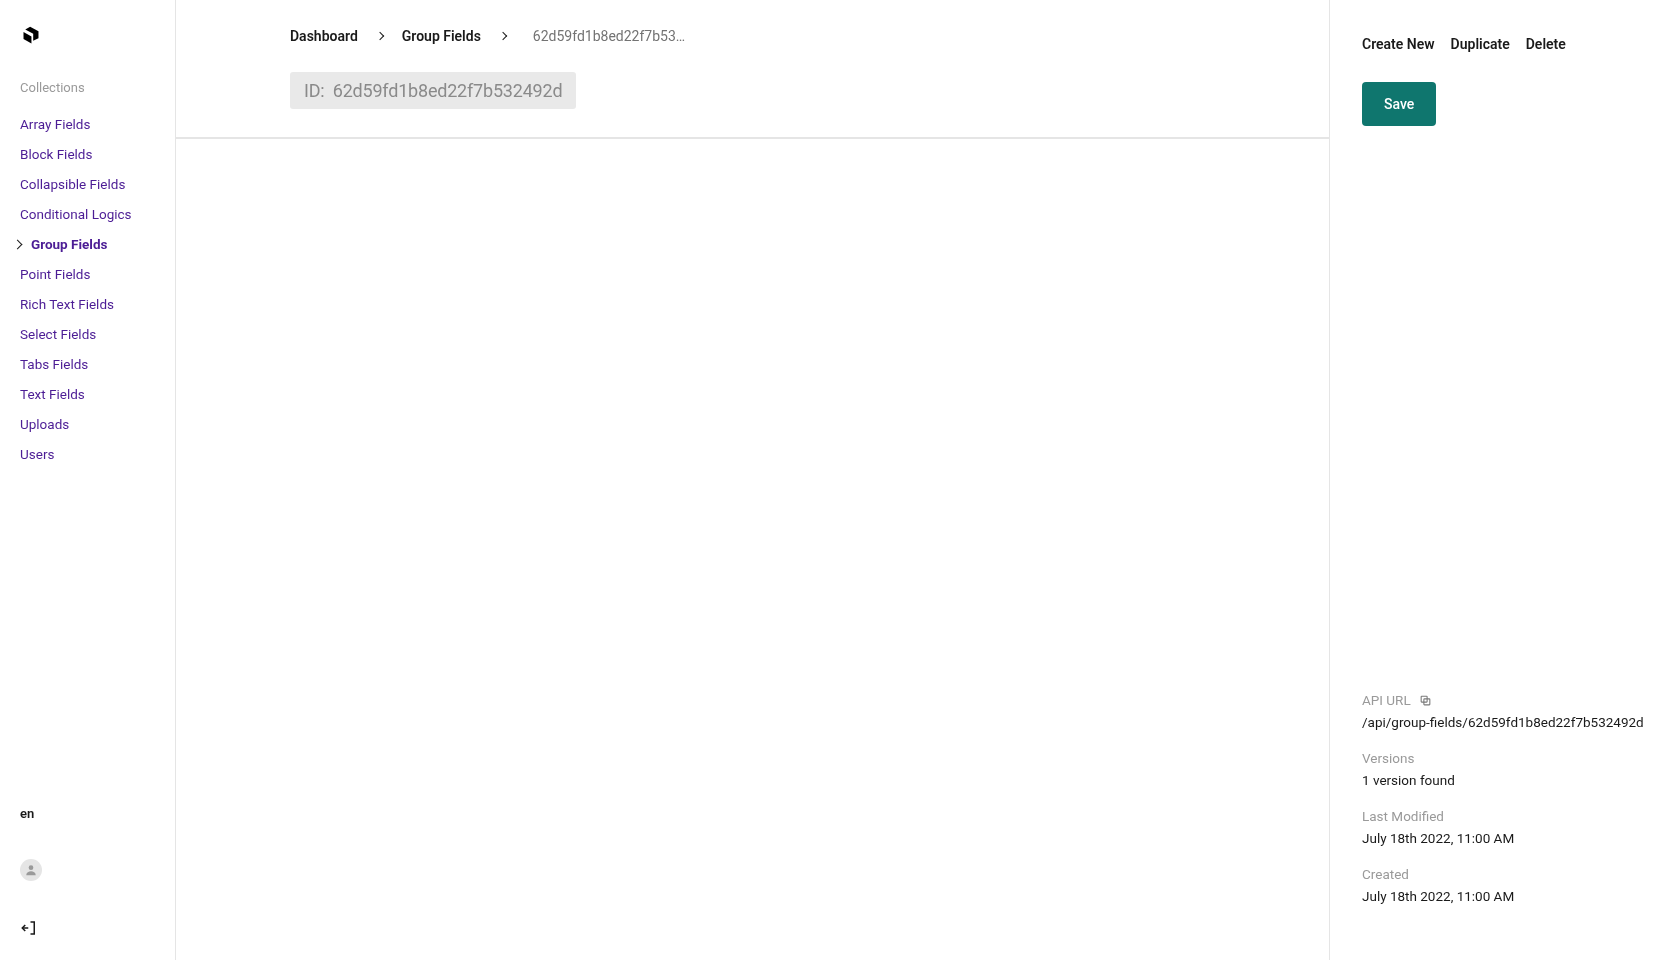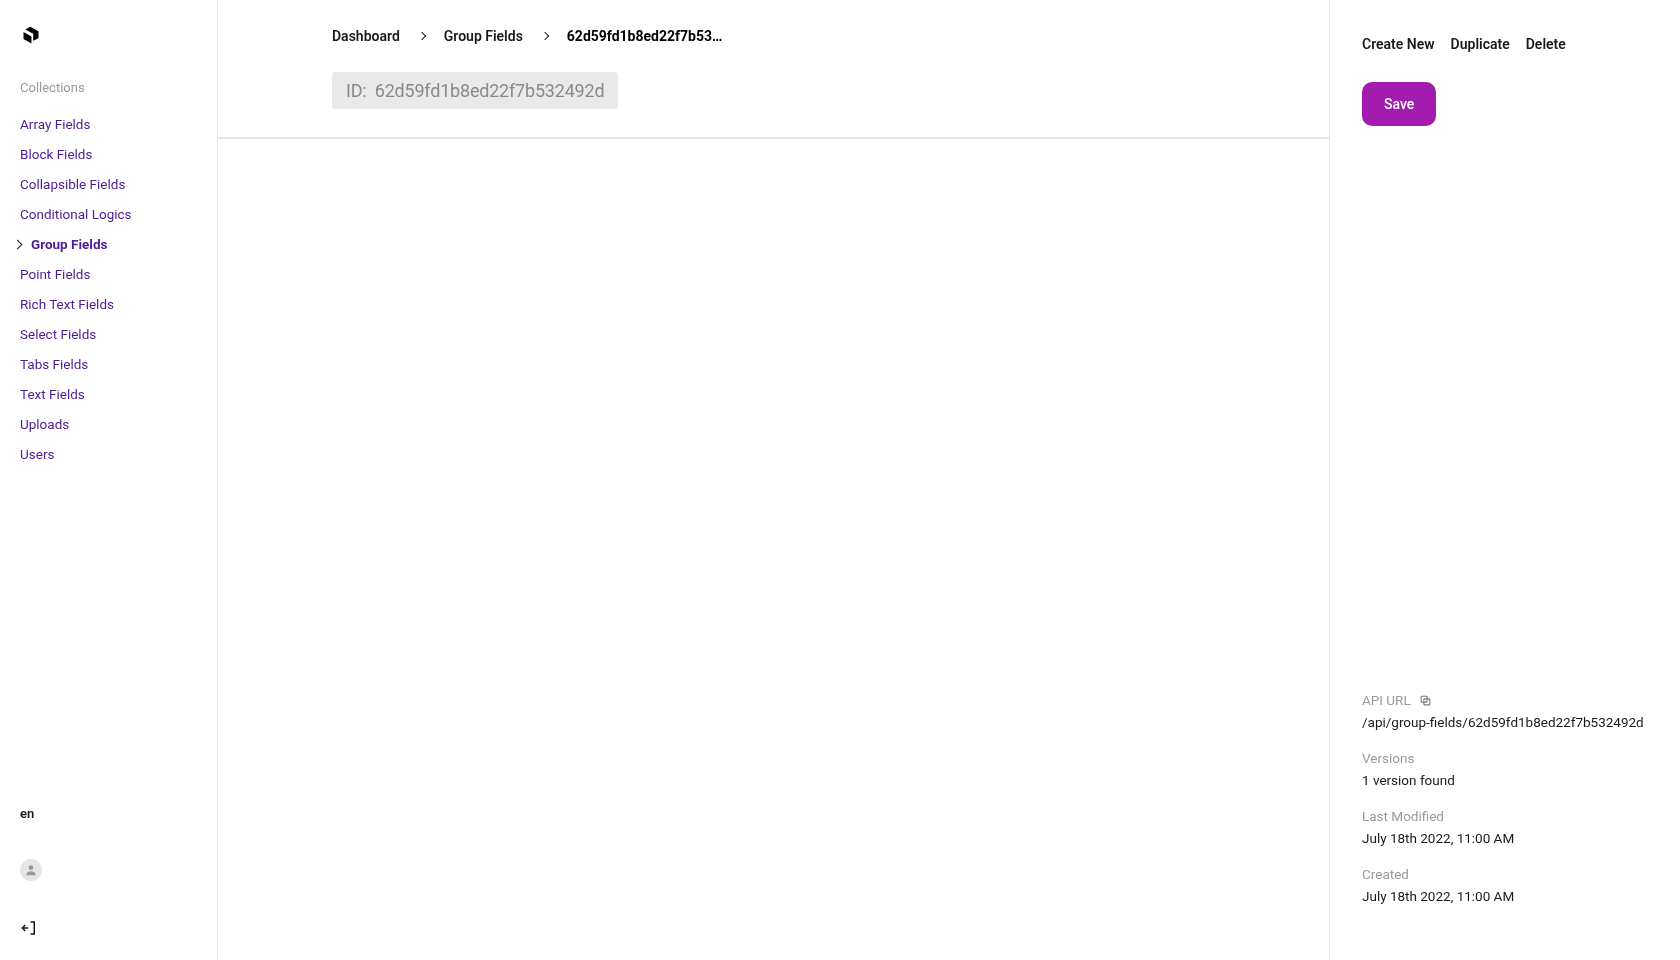--- a/index.html
+++ b/index.html
@@ -12,21 +12,21 @@
     width: 1680px;
     height: 960px;
     overflow: hidden;
   }
   .app {
     display: flex;
     height: 100%;
   }
   
   .sidebar {
-    width: 218px;
+    width: 176px;
     border-right: 1px solid #e5e5e5;
     display: flex;
     flex-direction: column;
     padding: 24px 0 20px 0;
   }
   .logo {
     padding-left: 20px;
     margin-bottom: 32px;
   }
   .logo svg { display: block; }
@@ -98,21 +98,21 @@
     align-items: center;
     padding: 28px 0 28px 114px;
   }
   .breadcrumb {
     display: flex;
     align-items: center;
     gap: 19px;
     font-size: 14px;
   }
   .breadcrumb-item { cursor: pointer; font-weight: 600; }
-  .breadcrumb-item.current { font-weight: 700; color: #000000; }
+  .breadcrumb-item.current { font-weight: 400; color: #737373; margin-left: 8px; }
   .breadcrumb-sep {
     display: inline-block;
     width: 6px; height: 6px;
     border-right: 1.5px solid #1a1a1a;
     border-bottom: 1.5px solid #1a1a1a;
     transform: rotate(-45deg);
   }
 
   .doc-id-section {
     padding: 0 114px 28px 114px;
@@ -187,27 +187,27 @@
     gap: 16px;
     margin-bottom: 30px;
     font-size: 14px;
   }
   .rail-action {
     font-weight: 600;
     cursor: pointer;
     white-space: nowrap;
   }
   .save-btn {
-    background: #a21caf;
+    background: #0f766e;
     color: #fff;
     border: none;
     padding: 14px 22px;
     font-size: 14px;
     font-weight: 500;
-    border-radius: 10px;
+    border-radius: 4px;
     cursor: pointer;
     font-family: inherit;
   }
   .rail-spacer { flex: 1; }
   .meta { font-size: 13.5px; }
   .meta-block { margin-bottom: 20px; }
   .meta-label {
     color: #9a9a9a;
     margin-bottom: 6px;
     display: flex;

